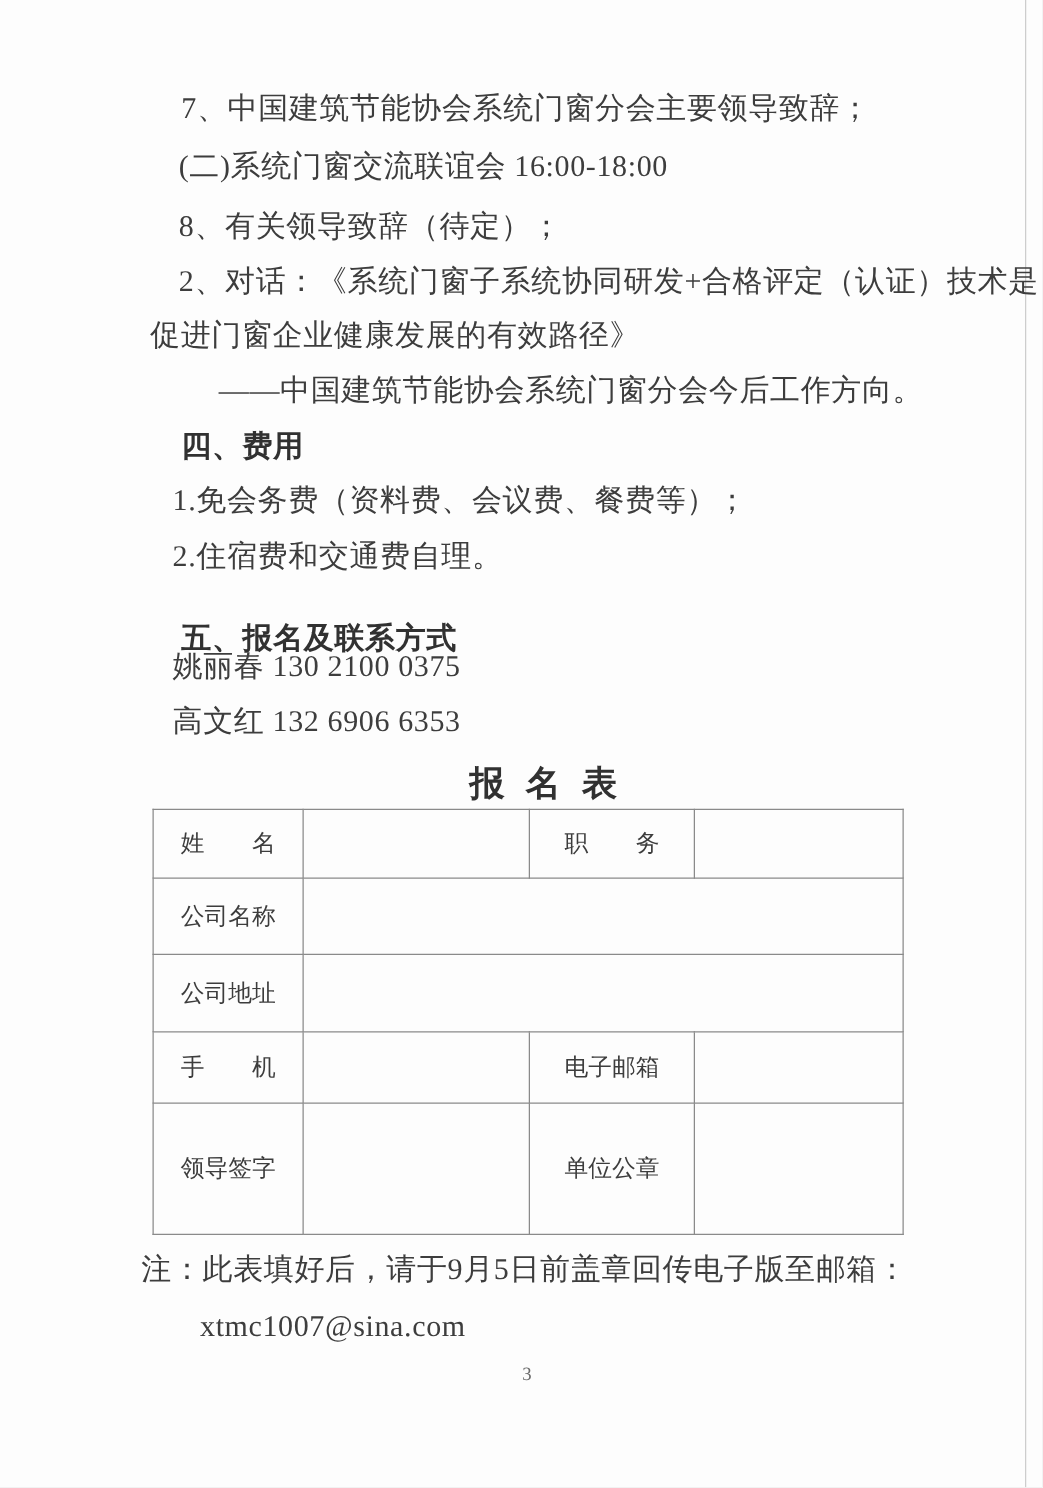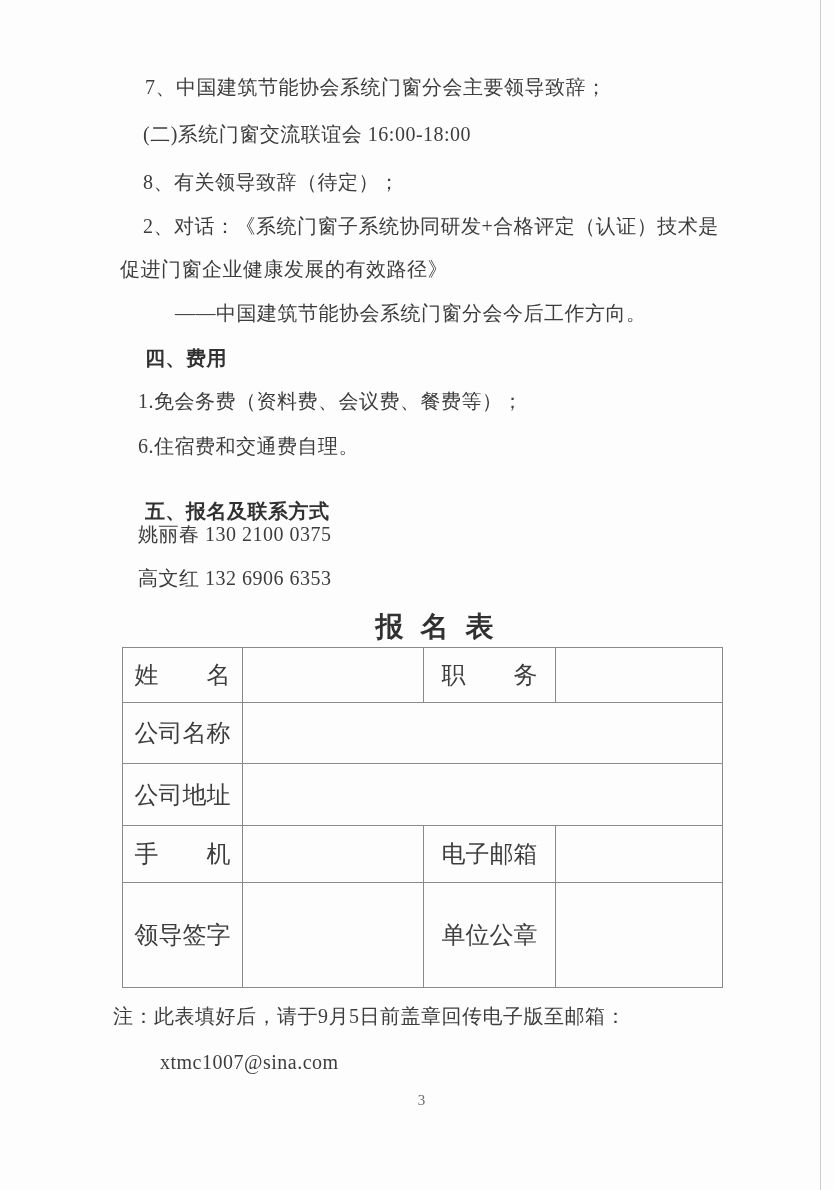--- a/index.html
+++ b/index.html
@@ -20,21 +20,21 @@
   .scan-edge {
     position: absolute;
     top: 0;
     bottom: 0;
     right: 13px;
     width: 1px;
     background: #cdcdcd;
   }
   .line {
     position: absolute;
-    font-size: 20px;
+    font-size: 24px;
     line-height: 24px;
     white-space: nowrap;
     letter-spacing: 0.5px;
   }
   .bold {
     font-weight: bold;
     color: #313131;
   }
   .form-title {
     position: absolute;
@@ -50,21 +50,21 @@
   table.reg-table {
     position: absolute;
     left: 122px;
     top: 647px;
     width: 600px;
     border-collapse: collapse;
     table-layout: fixed;
   }
   table.reg-table td {
     border: 1px solid #8a8a8a;
-    font-size: 24px;
+    font-size: 19px;
     color: #3d3d3d;
     text-align: center;
     vertical-align: middle;
     padding: 0;
     overflow: hidden;
   }
   .col1 { width: 120px; }
   .col2 { width: 181px; }
   .col3 { width: 132px; }
   .col4 { width: 167px; }
@@ -86,21 +86,21 @@
   <div class="scan-edge"></div>
 
   <div class="line" style="left:145px; top:75px;">7、中国建筑节能协会系统门窗分会主要领导致辞；</div>
   <div class="line" style="left:143px; top:122px;">(二)系统门窗交流联谊会 16:00-18:00</div>
   <div class="line" style="left:143px; top:170px;">8、有关领导致辞（待定）；</div>
   <div class="line" style="left:143px; top:214px;">2、对话：《系统门窗子系统协同研发+合格评定（认证）技术是</div>
   <div class="line" style="left:120px; top:257px;">促进门窗企业健康发展的有效路径》</div>
   <div class="line" style="left:175px; top:301px;">——中国建筑节能协会系统门窗分会今后工作方向。</div>
   <div class="line bold" style="left:145px; top:346px;">四、费用</div>
   <div class="line" style="left:138px; top:389px;">1.免会务费（资料费、会议费、餐费等）；</div>
-  <div class="line" style="left:138px; top:434px;">6.住宿费和交通费自理。</div>
+  <div class="line" style="left:138px; top:434px;">2.住宿费和交通费自理。</div>
   <div class="line bold" style="left:145px; top:499px;text-align:center;">五、报名及联系方式</div>
   <div class="line" style="left:138px; top:522px;">姚丽春 130 2100 0375</div>
   <div class="line" style="left:138px; top:566px;">高文红 132 6906 6353</div>
 
   <div class="form-title" style="top:608px;">报 名 表</div>
 
   <table class="reg-table">
     <colgroup>
       <col class="col1">
         <col class="col2">

